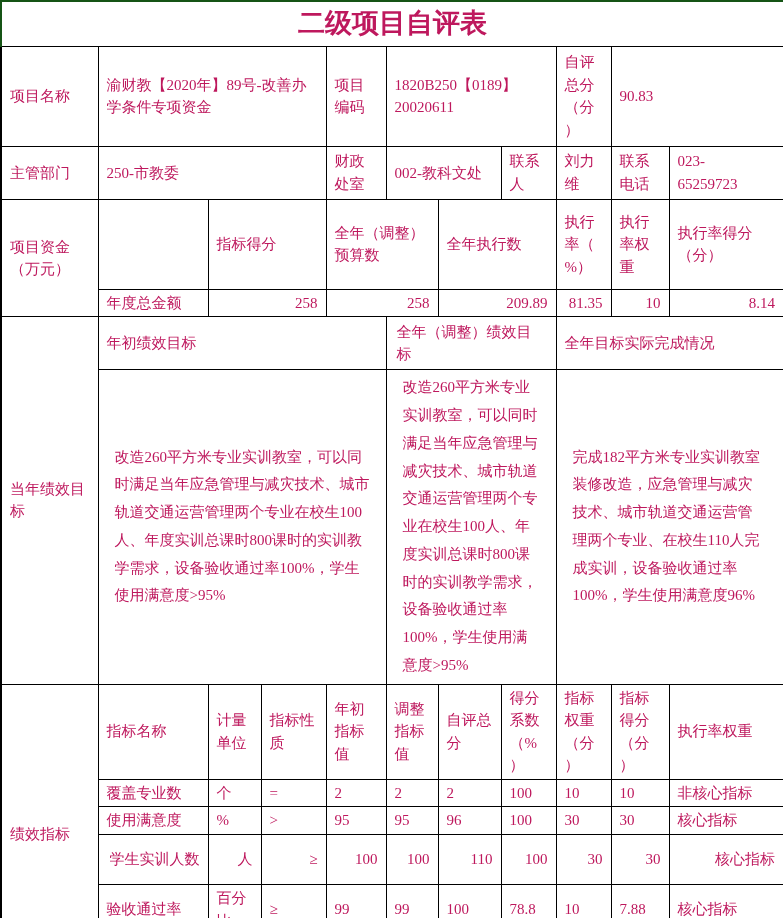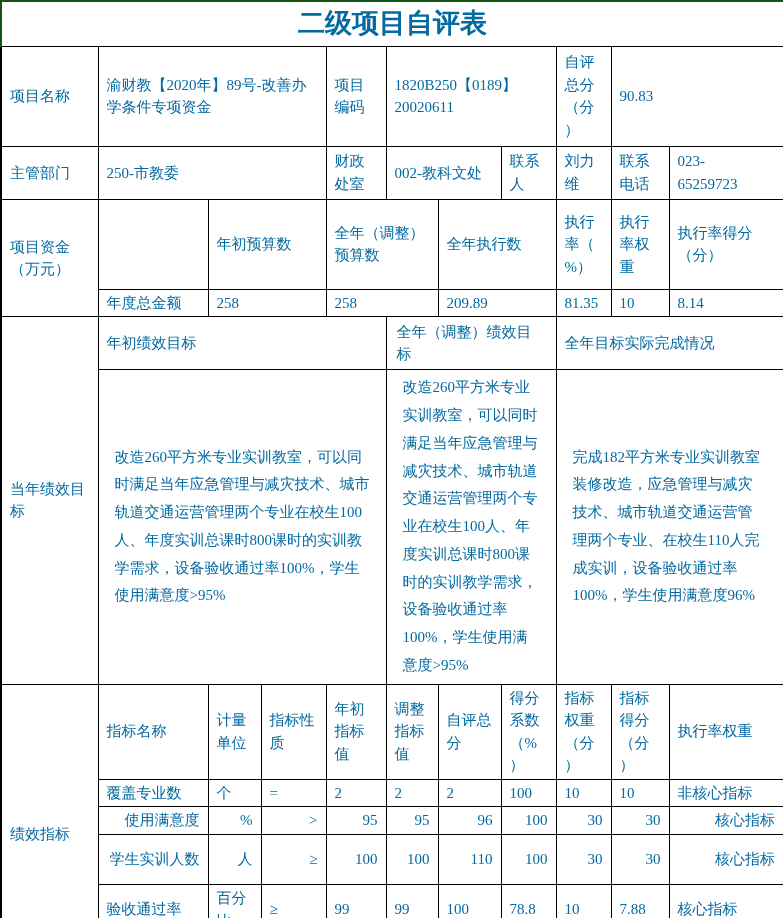--- a/index.html
+++ b/index.html
@@ -1,53 +1,53 @@
 <!DOCTYPE html>
 <html style="--title-border: #155415;"><head>
 <meta charset="utf-8">
 <style>
   :root { --title-border:#155415; }
   html,body { margin:0; padding:0; background:#ffffff; }
   .sheet {
     width:783px; height:918px; box-sizing:border-box;
     font-family:"Liberation Serif","DejaVu Serif",serif;
-    color:#0369a1; background:#fff;
+    color:#be185d; background:#fff;
   }
   table.form {
     border-collapse:collapse; table-layout:fixed;
     width:783px; border:2px solid #000;
   }
   td {
     border:1px solid #000; vertical-align:middle;
     padding:2px 8px; font-size:15px; line-height:1.5;
     box-sizing:border-box; overflow-wrap:break-word; word-wrap:break-word;
   }
   td.title-cell {
     border-top:2px solid var(--title-border);
     border-left:2px solid var(--title-border);
     border-right:2px solid var(--title-border);
     font-size:27px; font-weight:bold; text-align:center;
     padding:3px 0; line-height:1.4;
   }
-  td.ctr { text-align:left;font-family:Liberation Serif, serif; }
+  td.ctr { text-align:right;font-family:Liberation Serif, serif; }
   td.pre { white-space:pre-line; }
   td.lb-any { line-break:anywhere; word-break:break-all; }
   td.goal-body { line-height:1.85; padding:4px 16px; }
   td.goal-hdr2 { padding:2px 12px 2px 10px; }
   td.ind { }
   tr.h-title  { height:45px; }
   tr.h-r1     { height:100px; }
   tr.h-r2     { height:53px; }
   tr.h-r3     { height:90px; }
   tr.h-r4     { height:24px;padding-left:11px; }
   tr.h-g1     { height:53px; }
   tr.h-g2     { height:262px; }
   tr.h-i0     { height:88px; }
   tr.h-i1     { height:24px; }
-  tr.h-i2     { height:28px;text-align:right; }
+  tr.h-i2     { height:28px; }
   tr.h-i3     { height:50px;text-align:right; }
   tr.h-i4     { height:45px; }
   tr.h-i5     { height:50px; }
 </style>
 </head>
 <body>
 
 <div class="sheet">
   <table class="form">
     <colgroup>
@@ -87,21 +87,21 @@
       <td>联系人</td>
       <td>刘力维</td>
       <td>联系电话</td>
       <td class="pre">023-
 65259723</td>
     </tr>
 
     <tr class="h-r3">
       <td rowspan="2">项目资金（万元）</td>
       <td></td>
-      <td colspan="2">年初预算数</td>
+      <td colspan="2">指标得分</td>
       <td colspan="2">全年（调整）预算数</td>
       <td colspan="2">全年执行数</td>
       <td class="lb-any">执行率（%）</td>
       <td class="lb-any">执行率权重</td>
       <td>执行率得分（分）</td>
     </tr>
 
     <tr class="h-r4">
       <td>年度总金额</td>
       <td colspan="2" class="ctr">258</td>

